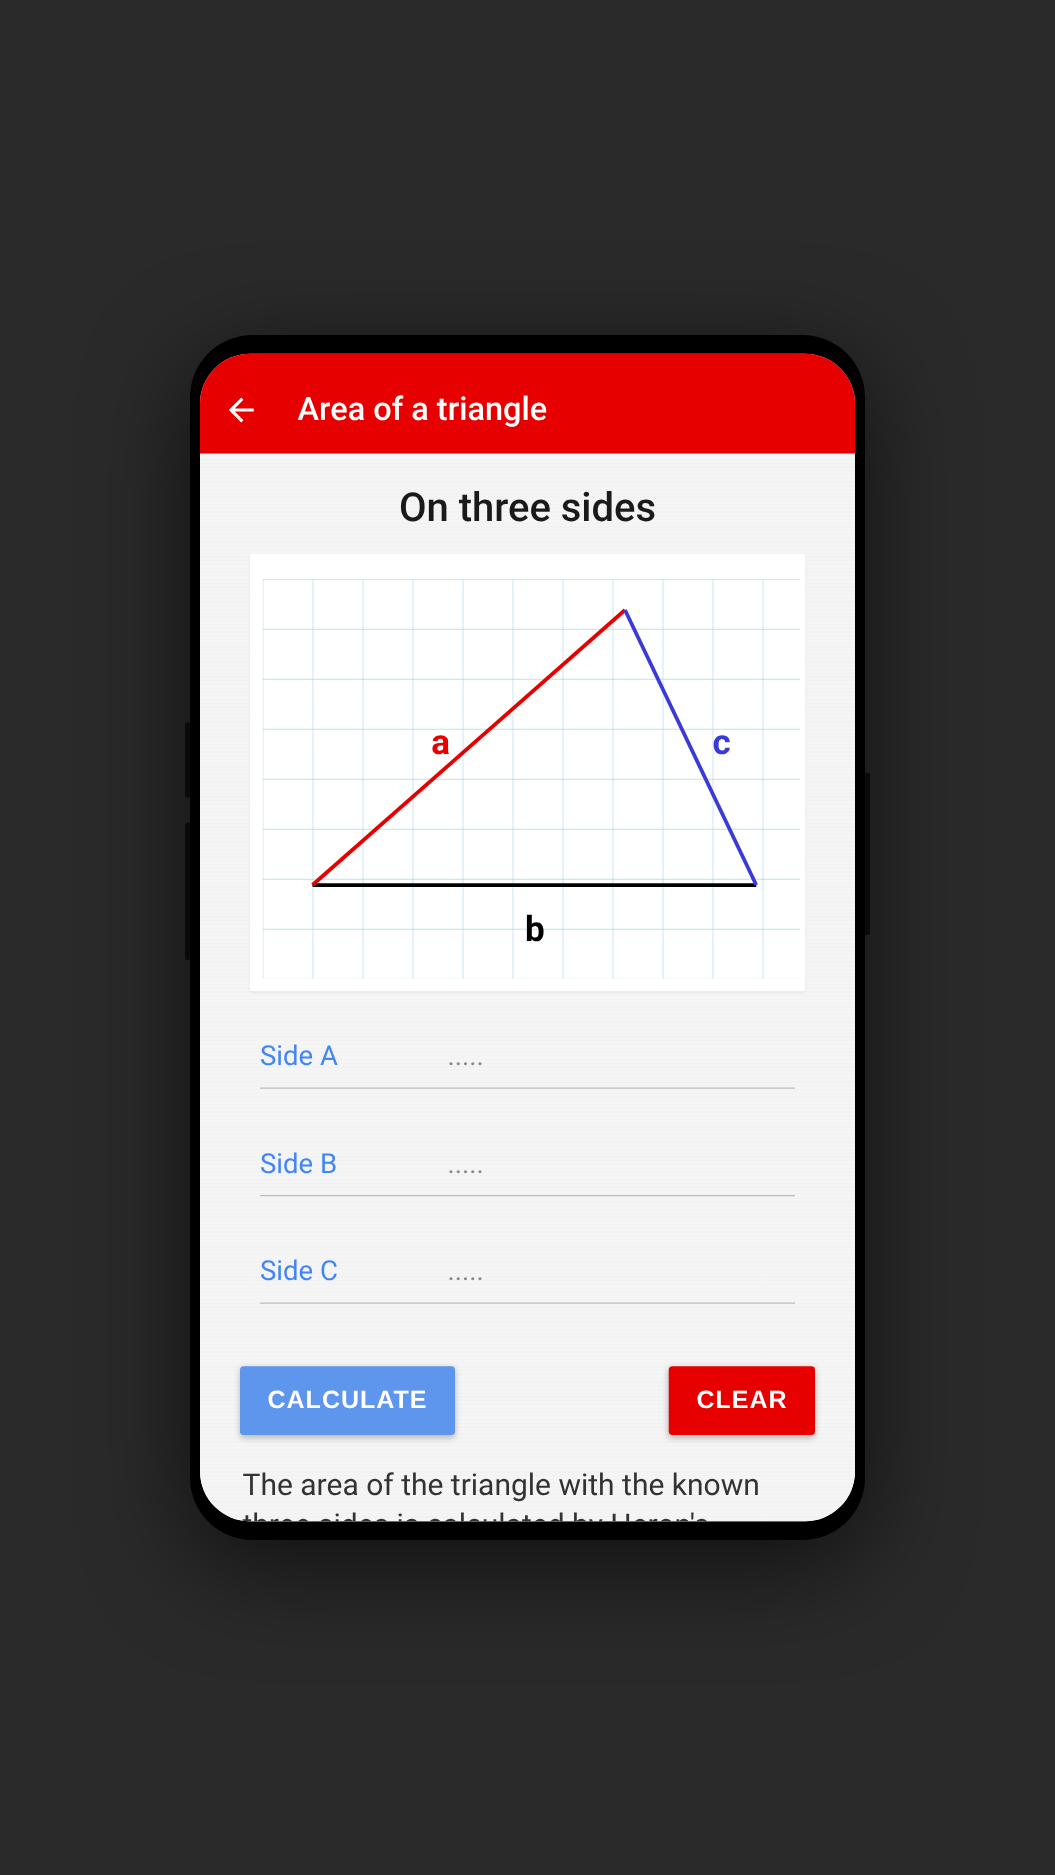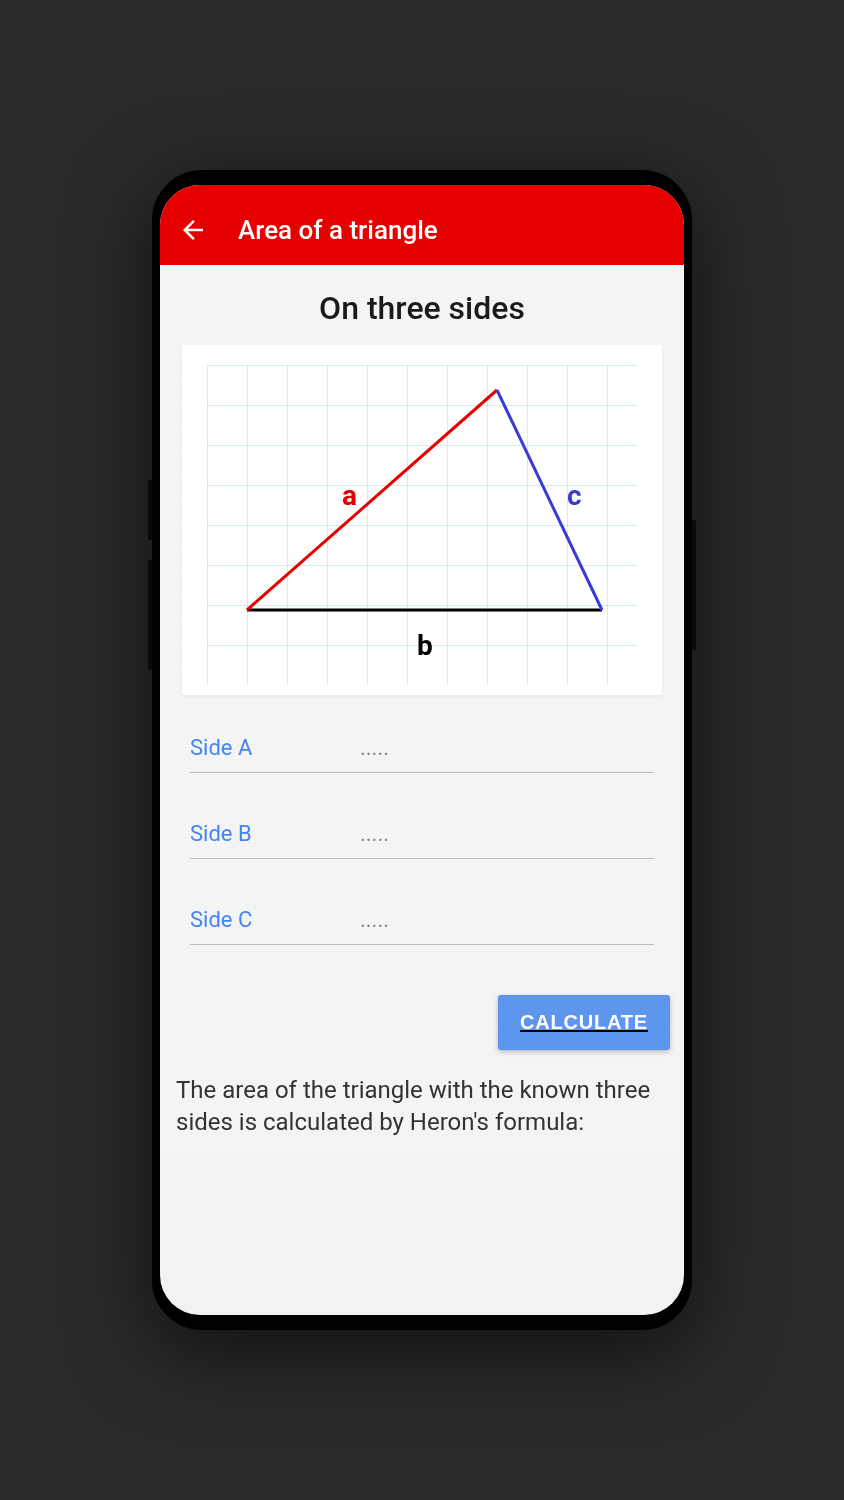--- a/index.html
+++ b/index.html
@@ -7,21 +7,21 @@
   background: #2a2a2a;
   font-family: Roboto, Arial, sans-serif;
   width: 844px;
   height: 1500px;
   display: flex;
   align-items: center;
   justify-content: center;
 }
 .phone-frame {
   width: 540px;
-  height: 1160px;
+  height: 964px;
   background: #000;
   border-radius: 50px;
   padding: 15px 8px;
   box-shadow: 0 20px 80px rgba(0,0,0,0.6);
   position: relative;
 }
 .speaker {
   position: absolute;
   top: 22px;
   left: 50%;
@@ -70,21 +70,21 @@
   width: 30px;
   height: 30px;
   margin-right: 30px;
 }
 .app-title {
   color: #fff;
   font-size: 26px;
   font-weight: 500;
 }
 .content {
-  padding: 0 6px;
+  padding: 0 24px;
   background: #f5f5f5;
   background-image:
     repeating-linear-gradient(0deg, rgba(0,0,0,0.012) 0px, rgba(0,0,0,0.012) 1px, transparent 1px, transparent 3px);
 }
 .section-title {
   text-align: center;
   font-size: 32px;
   font-weight: 500;
   color: #1a1a1a;
   padding: 24px 0 18px;
@@ -120,23 +120,22 @@
   font-size: 22px;
   color: #444;
   flex: 1;
   font-family: inherit;
 }
 .input-field::placeholder {
   color: #888;
 }
 .btn-row {
   display: flex;
-  justify-content: flex-end;
+  justify-content: space-between;
   padding: 20px 8px 18px;
-  text-decoration: underline;
 }
 .btn {
   padding: 16px 22px;
   font-size: 20px;
   font-weight: 600;
   border: none;
   border-radius: 3px;
   cursor: pointer;
   letter-spacing: 0.8px;
   box-shadow: 0 2px 5px rgba(0,0,0,0.25);
@@ -205,19 +204,20 @@
           <input class="input-field" placeholder="....." style="">
         </div>
         <div class="input-row">
           <div class="input-label">Side C</div>
           <input class="input-field" placeholder="....." style="">
         </div>
       </div>
 
       <div class="btn-row">
         <button class="btn btn-calc">CALCULATE</button>
+        <button class="btn btn-clear">CLEAR</button>
       </div>
 
       <div class="desc">The area of the triangle with the known three sides is calculated by Heron's formula:</div>
 
     </div>
   </div>
 </div>
 
 </body></html>

